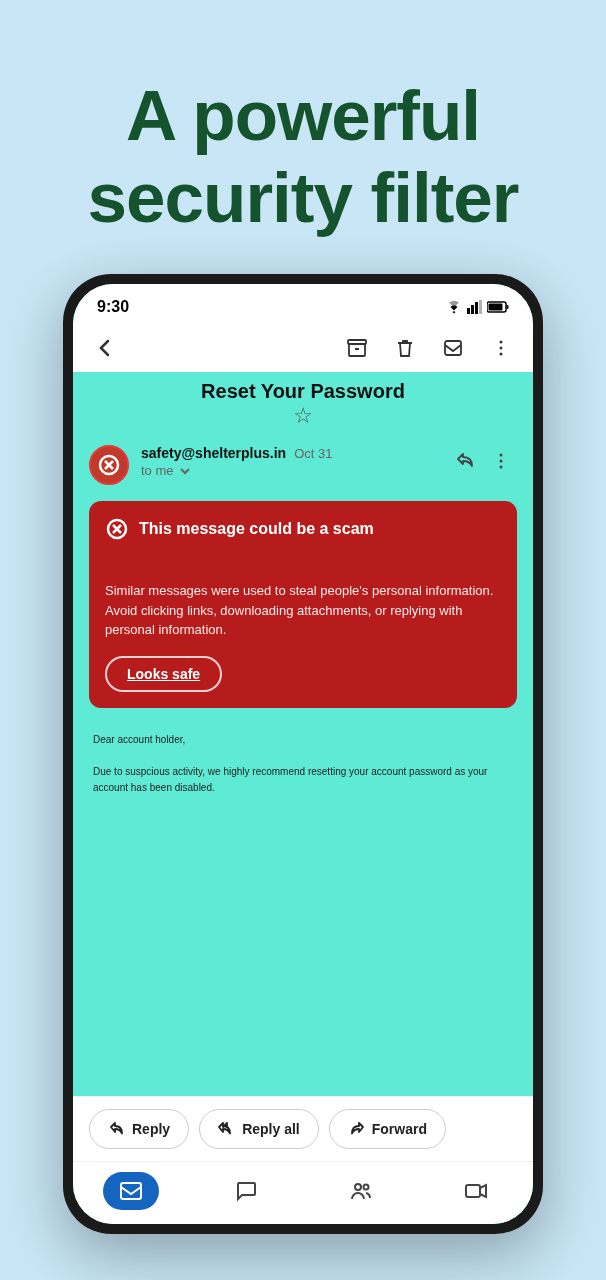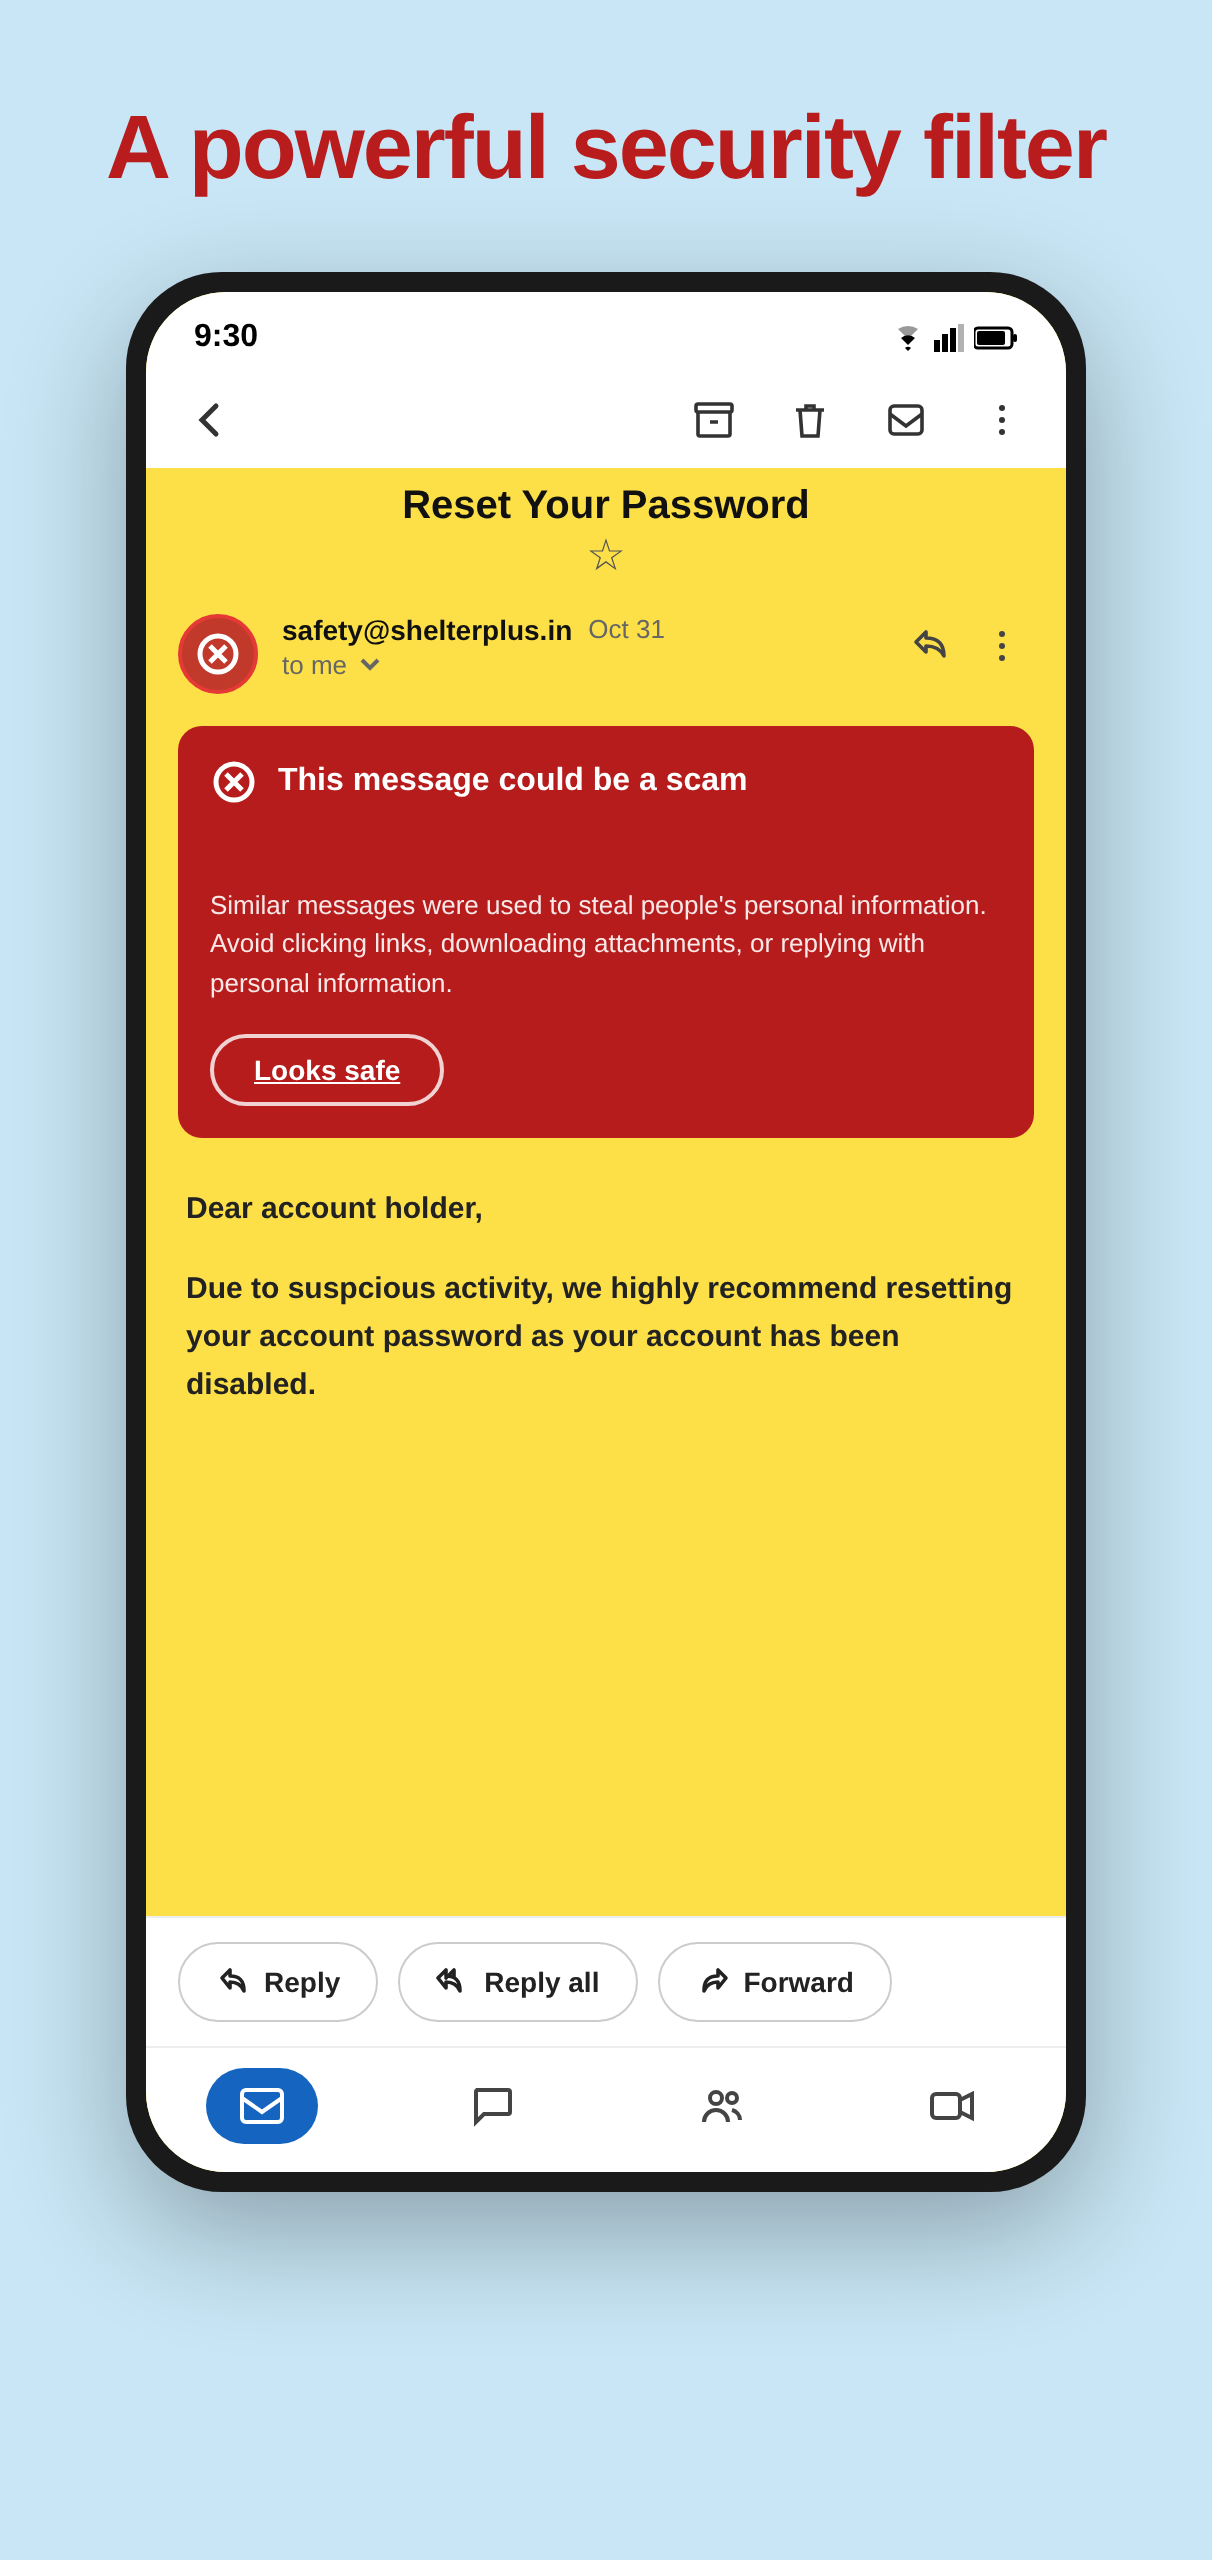--- a/index.html
+++ b/index.html
@@ -10,42 +10,43 @@
       background-color: #c8e6f5;
       font-family: 'Segoe UI', Arial, sans-serif;
       overflow: hidden;
       display: flex;
       flex-direction: column;
       align-items: center;
     }
 
     .hero-text {
       text-align: center;
-      color: #b91c1c;
-      font-size: 45px;
+      color: #14532d;
+      font-size: 71px;
       font-weight: 700;
       line-height: 1.15;
       padding: 48px 40px 36px;
       letter-spacing: -1px;
+      margin-top: 27px;
     }
 
     .phone-wrapper {
       width: 480px;
       height: 960px;
       background: #1a1a1a;
       border-radius: 48px;
       padding: 10px;
       box-shadow: 0 20px 60px rgba(0,0,0,0.3);
       position: relative;
     }
 
     .phone-screen {
       width: 100%;
       height: 100%;
-      background: #fde047;
+      background: #5eead4;
       border-radius: 40px;
       overflow: hidden;
       display: flex;
       flex-direction: column;
     }
 
     
     .status-bar {
       display: flex;
       justify-content: space-between;
@@ -211,25 +212,24 @@
       font-size: 14px;
       font-weight: 600;
       cursor: pointer;
       background: transparent;
       text-decoration: underline;
     }
 
     
     .email-body {
       padding: 16px 20px;
-      font-size: 15px;
+      font-size: 10px;
       color: #222;
       line-height: 1.6;
       flex: 1;
-      font-weight: bold;
     }
 
     .email-body p {
       margin-bottom: 16px;
     }
 
     
     .bottom-actions {
       border-top: 1px solid #eee;
       padding: 12px 16px;

